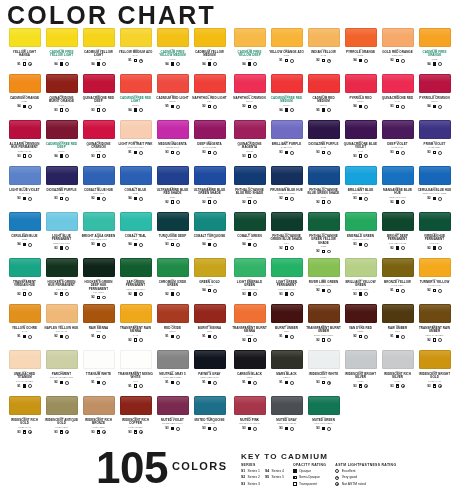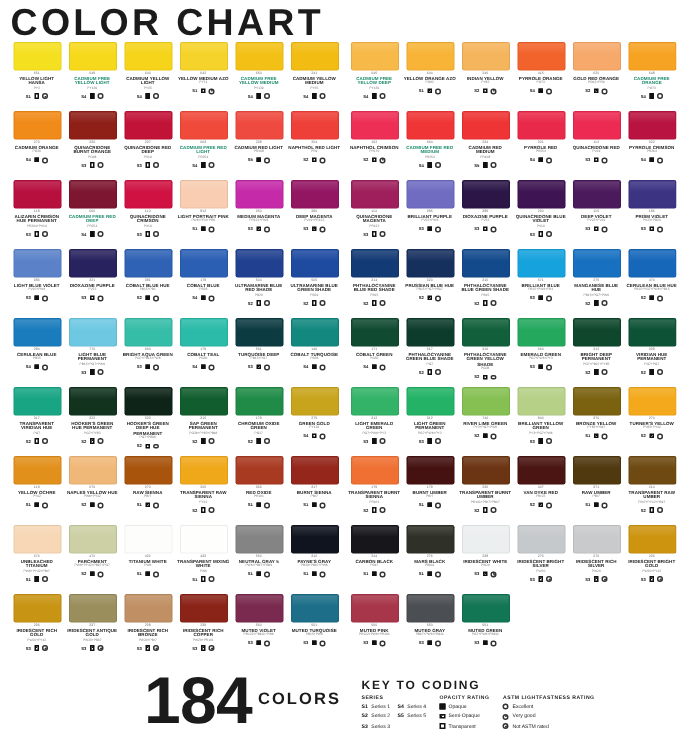--- a/index.html
+++ b/index.html
@@ -1263,26 +1263,26 @@
         <div class="pig">PG7+PW6+PBk11</div>
         <div class="marks">
           <span class="ser">S3</span>
           <span class="op opaque"></span>
           <span class="lf ex"></span>
         </div>
       </div>
     </div>
 
   <div class="count-wrap">
-    <span class="count-num">184</span>
+    <span class="count-num">105</span>
     <span class="count-lbl">COLORS</span>
   </div>
 
   <div class="key">
-    <div class="key-title">KEY TO CODING</div>
+    <div class="key-title">KEY TO CADMIUM</div>
     <div class="key-cols">
       <div class="key-col">
         <div class="key-head">SERIES</div>
         <div class="key-rows" id="series-rows">
             <div class="key-list">
               <div class="key-item">
                 <span class="ser">S1</span>
                 <span class="txt">Series 1</span>
               </div>
               <div class="key-item">

